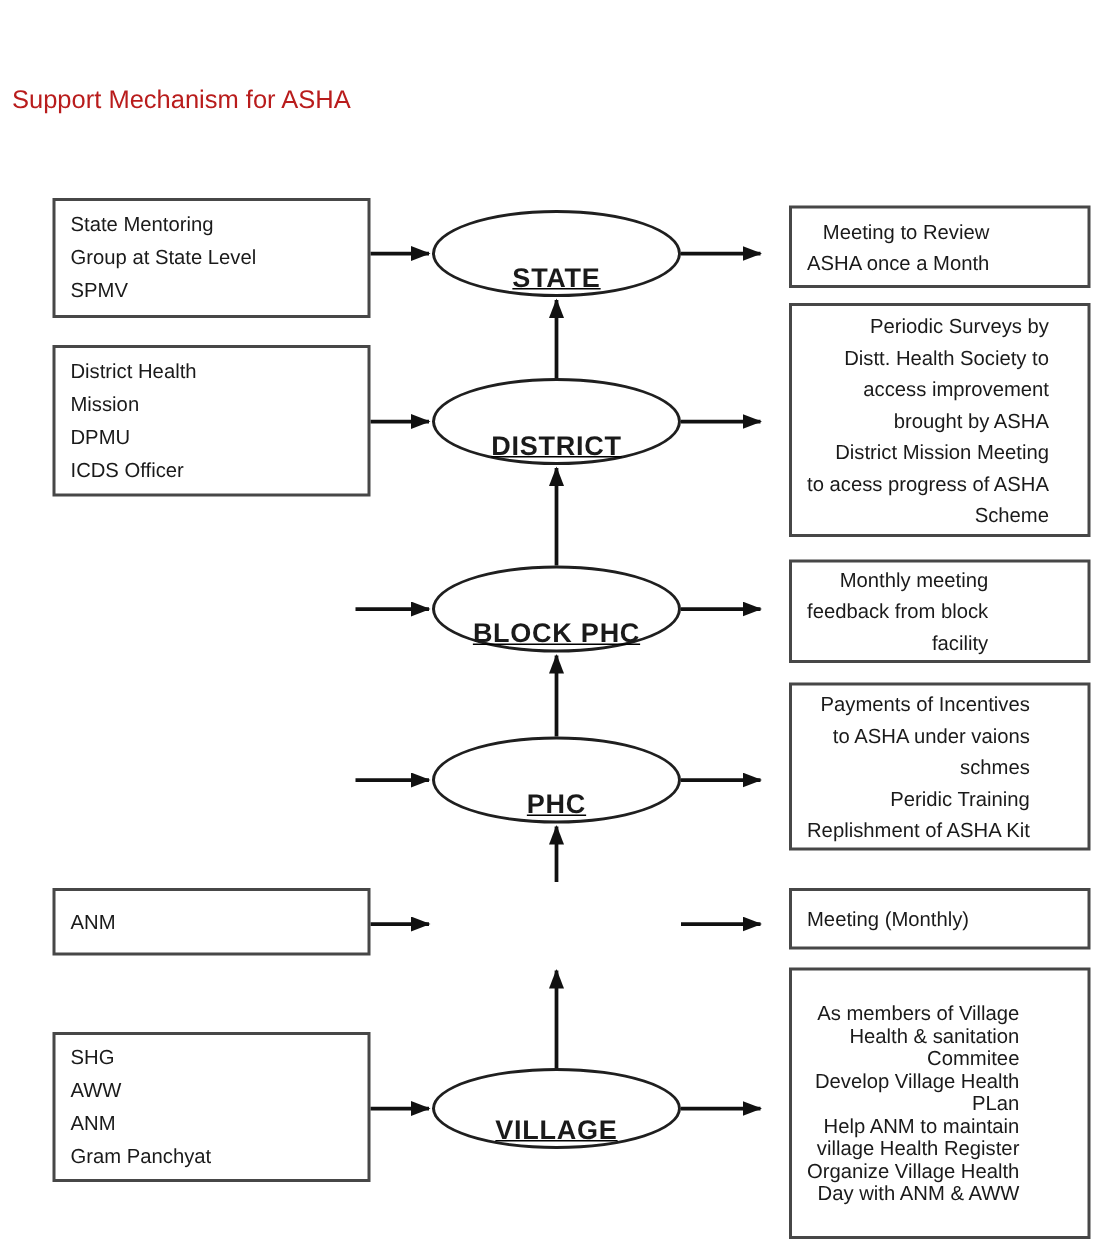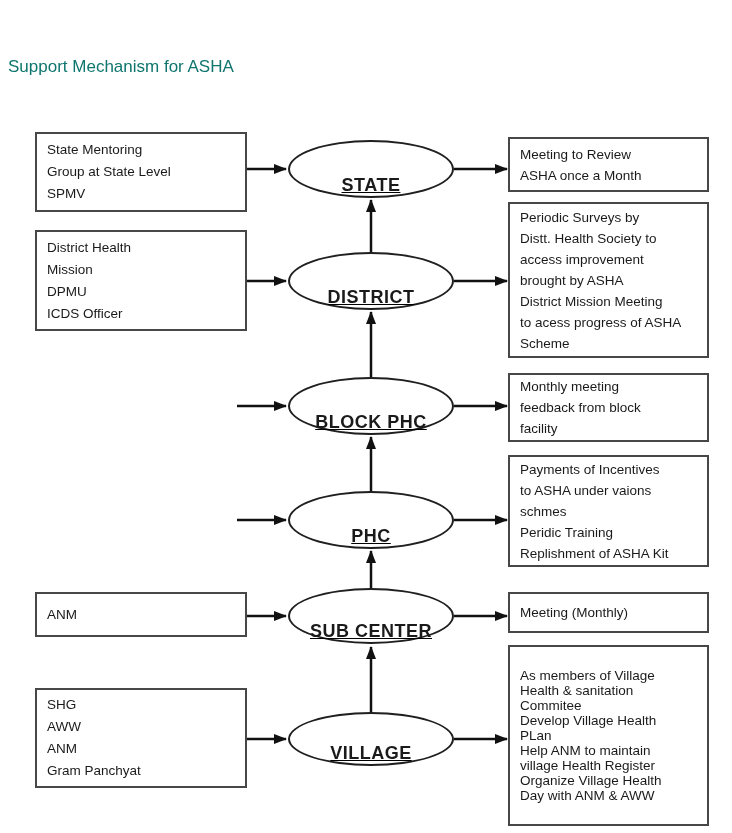--- a/index.html
+++ b/index.html
@@ -23,21 +23,21 @@
     font-weight: 700;
     color: #3b3b3b;
     letter-spacing: 0.3px;
   }
   .page-subtitle {
     position: absolute;
     left: 8px;
     top: 57px;
     font-size: 17px;
     font-weight: 400;
-    color: #0f766e;
+    color: #b91c1c;
   }
   .diagram {
     position: absolute;
     left: 0; top: 0;
     width: 732px; height: 833px;
   }
   .arrows {
     position: absolute;
     left: 0; top: 0;
     pointer-events: none;
@@ -48,21 +48,21 @@
     border: 2px solid #474747;
     background: #ffffff;
     color: #1a1a1a;
     font-size: 13.5px;
     display: flex;
     align-items: center;
     padding: 2px 6px 2px 10px;
     white-space: pre-line;
   }
   .lbox { left: 35px; width: 212px; line-height: 22px; }
-  .rbox { left: 508px; width: 201px; line-height: 21px; }
+  .rbox { left: 526px; width: 201px; line-height: 21px; text-align: right; }
   .rbox.tight { line-height: 15px; }
   .node {
     position: absolute;
     left: 288px;
     width: 166px;
     box-sizing: border-box;
     border: 2px solid #1f1f1f;
     border-radius: 50%;
     background: #ffffff;
     display: flex;
@@ -149,23 +149,20 @@
     <div class="node" style="top:491px;height:58px">
       <span>PHC</span>
     </div>
     <div class="rbox" style="top:455px;height:112px">Payments of Incentives
 to ASHA under vaions
 schmes
 Peridic Training
 Replishment of ASHA Kit</div>
 
     <div class="lbox" style="top:592px;height:45px">ANM</div>
-    <div class="node" style="top:588px;height:56px">
-      <span>SUB CENTER</span>
-    </div>
     <div class="rbox" style="top:592px;height:41px">Meeting (Monthly)</div>
 
     <div class="lbox" style="top:688px;height:100px">SHG
 AWW
 ANM
 Gram Panchyat</div>
     <div class="node" style="top:712px;height:54px">
       <span>VILLAGE</span>
     </div>
     <div class="rbox tight" style="top:645px;height:181px">As members of Village

